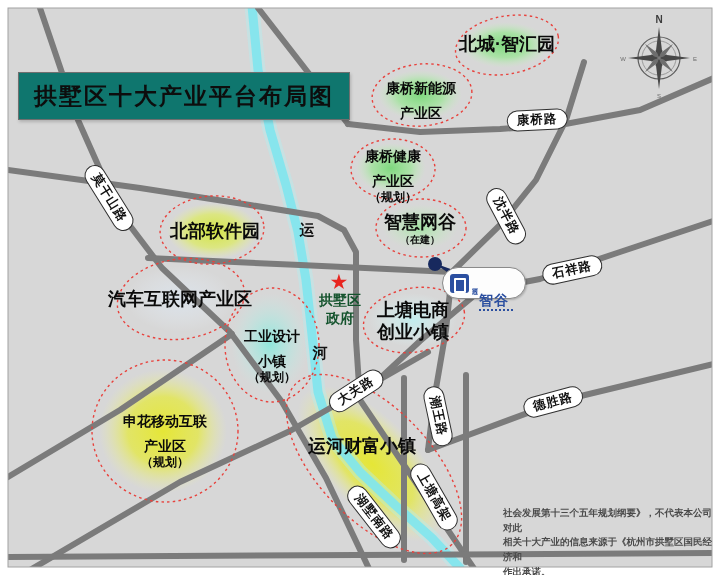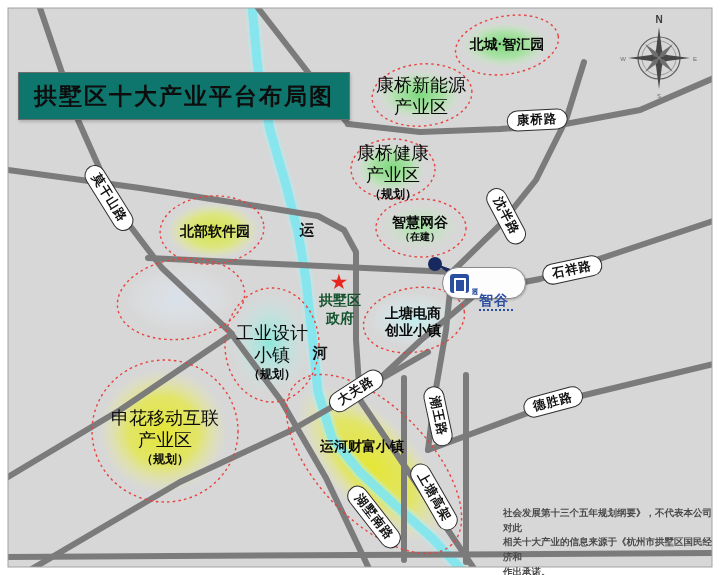--- a/index.html
+++ b/index.html
@@ -9,22 +9,22 @@
   #mapsvg{position:absolute;left:0;top:0;}
   .abs{position:absolute;}
   
   .title-box{left:18px;top:72px;width:330px;height:46px;background:#0f766e;
      border:1px solid #6f6f6f;box-shadow:1px 2px 3px rgba(0,0,0,.18);
      display:flex;align-items:center;justify-content:center;z-index:40;}
   .title-box span{font-size:23px;font-weight:700;color:#0d0d0d;letter-spacing:2px;white-space:nowrap;}
   
   .zone{transform:translate(-50%,-50%);text-align:center;z-index:20;color:#0a0a0a;
         line-height:1.22;white-space:nowrap;}
-  .zl{font-size:18px;font-weight:400;}
-  .zl-big{font-size:14px;font-weight:700;}
+  .zl{font-size:14px;font-weight:700;margin-top:8px;}
+  .zl-big{font-size:18px;font-weight:700;}
   .zn{font-size:12px;font-weight:700;}
   .zn-mid{font-size:10px;font-weight:700;}
   
   .pill{background:#ffffff;border:1.5px solid #2e2e2e;border-radius:999px;
         padding:1px 9px;font-size:12.5px;font-weight:700;color:#111;
         white-space:nowrap;z-index:25;letter-spacing:1px;}
   
   .gov-star{font-size:21px;color:#e8251f;z-index:22;transform:translate(-50%,-50%);line-height:1;}
   .gov-label{transform:translate(-50%,0);text-align:center;z-index:22;
              font-size:14px;font-weight:700;color:#14532d;line-height:1.25;white-space:nowrap;}
@@ -188,20 +188,23 @@
   <div class="zl">产业区</div>
   <div class="zn">（规划）</div>
 </div>
 <div class="abs zone" style="left:420px;top:229px;">
   <div class="zl-big">智慧网谷</div>
   <div class="zn-mid">（在建）</div>
 </div>
 <div class="abs zone" style="left:215px;top:232px;">
   <div class="zl-big">北部软件园</div>
 </div>
+<div class="abs zone" style="left:180px;top:300px;">
+  <div class="zl-big">汽车互联网产业区</div>
+</div>
 <div class="abs zone" style="left:272px;top:352px;">
   <div class="zl">工业设计</div>
   <div class="zl">小镇</div>
   <div class="zn">（规划）</div>
 </div>
 <div class="abs zone" style="left:413px;top:322px;">
   <div class="zl-big">上塘电商</div>
   <div class="zl-big">创业小镇</div>
 </div>
 <div class="abs zone" style="left:165px;top:437px;">

